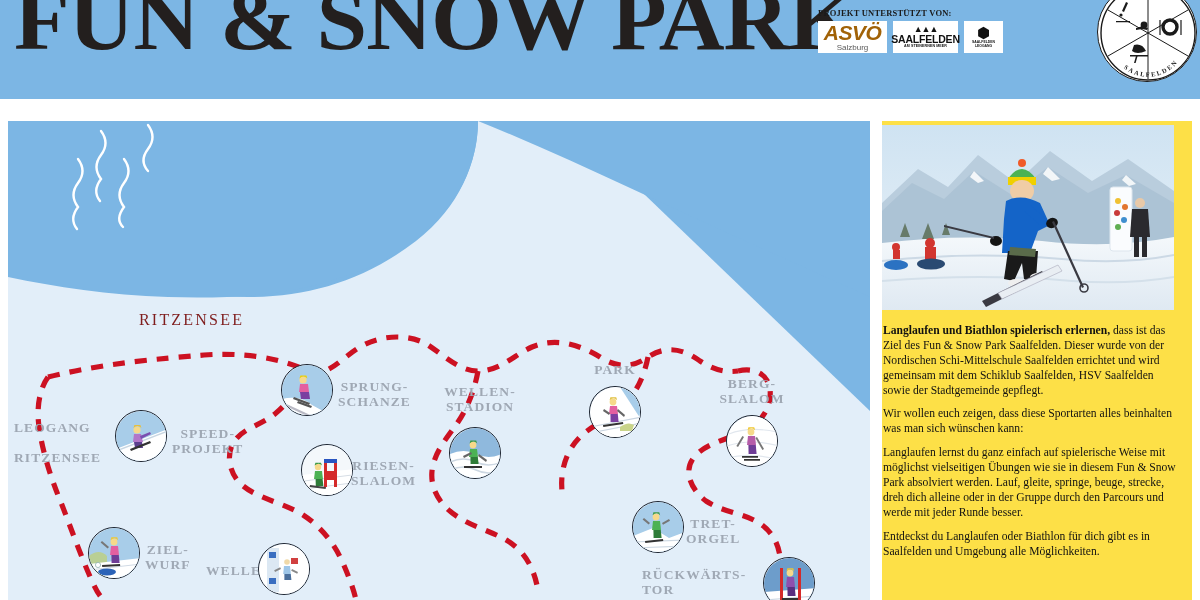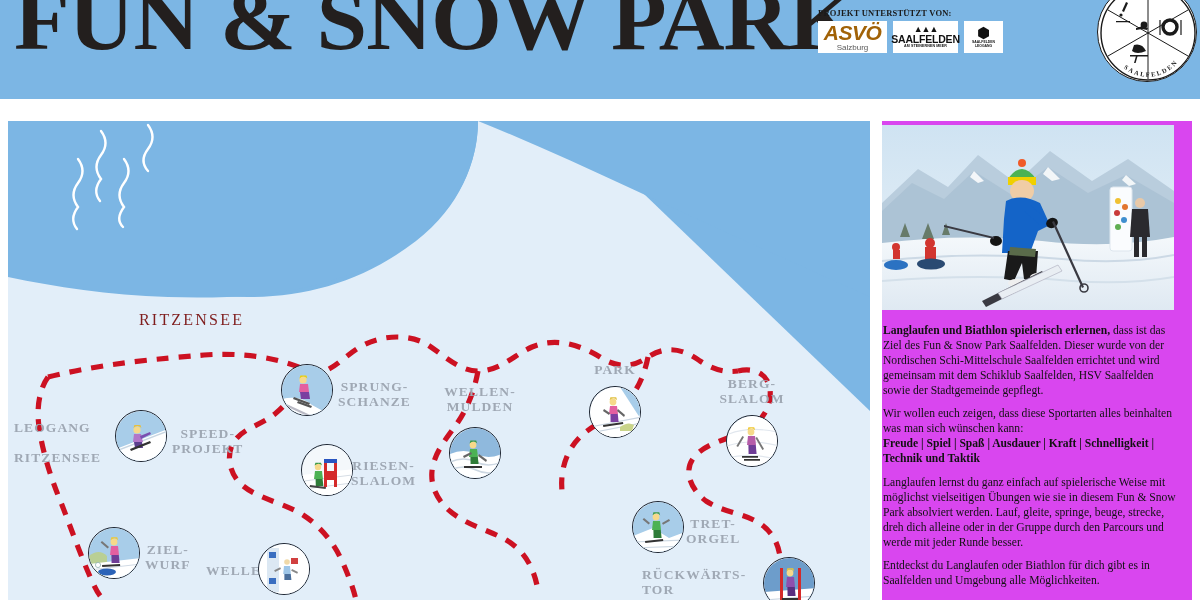--- a/index.html
+++ b/index.html
@@ -95,21 +95,21 @@
   }
 
   
   .station {
     position:absolute; width:52px; height:52px; border-radius:50%;
     border:1.4px solid #1c2430; overflow:hidden; background:#dfe9f4;
   }
   .station svg { display:block; }
 
   
-  #right { position:absolute; left:882px; top:121px; width:310px; height:479px; background:#d946ef; }
+  #right { position:absolute; left:882px; top:121px; width:310px; height:479px; background:#fde047; }
   #photo {
     position:absolute; left:0; top:4px; width:292px; height:185px;
     overflow:hidden; background:#b9d4e8;
   }
   #photo svg { display:block; }
 
   #copy { position:absolute; left:1px; top:203px; width:294px; }
   .para {
     font-family:"Liberation Serif", serif; font-size:11.6px;
     line-height:1.285; color:#111111; margin-bottom:9px;
@@ -312,21 +312,21 @@
           <path d="M2.6 3.4 q4 -3.8 7.6 0 l-1 -3 -5.8 0z" fill="#3e9b46"></path>
           <path d="M3 9 l7 0 1 8 -9 0z" fill="#4cb254"></path>
           <path d="M3.4 17 l7.4 0 .8 7 -8 0z" fill="#2f7c38"></path>
           <path d="M-4 16 l8 -4 1 2 -8 4z" fill="#666"></path>
           <path d="M12 14 l8 6 -1 2 -8 -6z" fill="#666"></path>
           <path d="M-3 26 l18 0 0 2 -18 0z" fill="#333"></path>
         </g>
       </svg>
     </div>
     <div class="map-label ta-center" style="left:417px;top:263px;width:110px;">WELLEN-
-MULDEN</div>
+STADION</div>
 
     <div class="station" style="left:581px;top:265px;">
       <svg width="52" height="52" viewBox="0 0 52 52">
         <circle cx="26" cy="26" r="26" fill="#ffffff"></circle>
         <path d="M30 0 L52 0 L52 34 Z" fill="#a8cde9"></path>
         <path d="M0 38 L52 28 L52 52 L0 52 Z" fill="#ffffff"></path>
         <g stroke="#c9d4e0" stroke-width="1.2" fill="none">
           <path d="M0 40 L52 30"></path>
             <path d="M0 46 L52 36"></path>
         </g>
@@ -540,19 +540,18 @@
           <path d="M8 86 L-42 74 L-42 76 L8 88 Z" fill="#3a3a42"></path>
           <circle cx="98" cy="137" r="4" fill="none" stroke="#3a3a42" stroke-width="1.6"></circle>
         </g>
       </svg>
     </div>
 
     <div id="copy">
       <p class="para"><b>Langlaufen und Biathlon spielerisch erlernen,</b><span> dass ist das Ziel des Fun &amp; Snow Park Saalfelden.
 Dieser wurde von der Nordischen Schi-Mittelschule Saalfelden errichtet und wird gemeinsam mit dem Schiklub Saalfelden, HSV Saalfelden sowie der Stadtgemeinde gepflegt.</span></p>
       <p class="para">Wir wollen euch zeigen, dass diese Sportarten alles beinhalten was man sich wünschen kann:</p>
-      <p class="para bold-block" style="margin-top:-9px;">Freude | Spiel | Spaß | Ausdauer | Kraft | Schnelligkeit | Technik und Taktik</p>
       <p class="para">Langlaufen lernst du ganz einfach auf spielerische Weise mit möglichst vielseitigen Übungen wie sie in diesem Fun &amp; Snow Park absolviert werden. Lauf, gleite, springe, beuge, strecke, dreh dich alleine oder in der Gruppe durch den Parcours und werde mit jeder Runde besser.</p>
       <p class="para">Entdeckst du Langlaufen oder Biathlon für dich gibt es in Saalfelden und Umgebung alle Möglichkeiten.</p>
     </div>
   </div>
 
 </div>
 
 </body></html>

